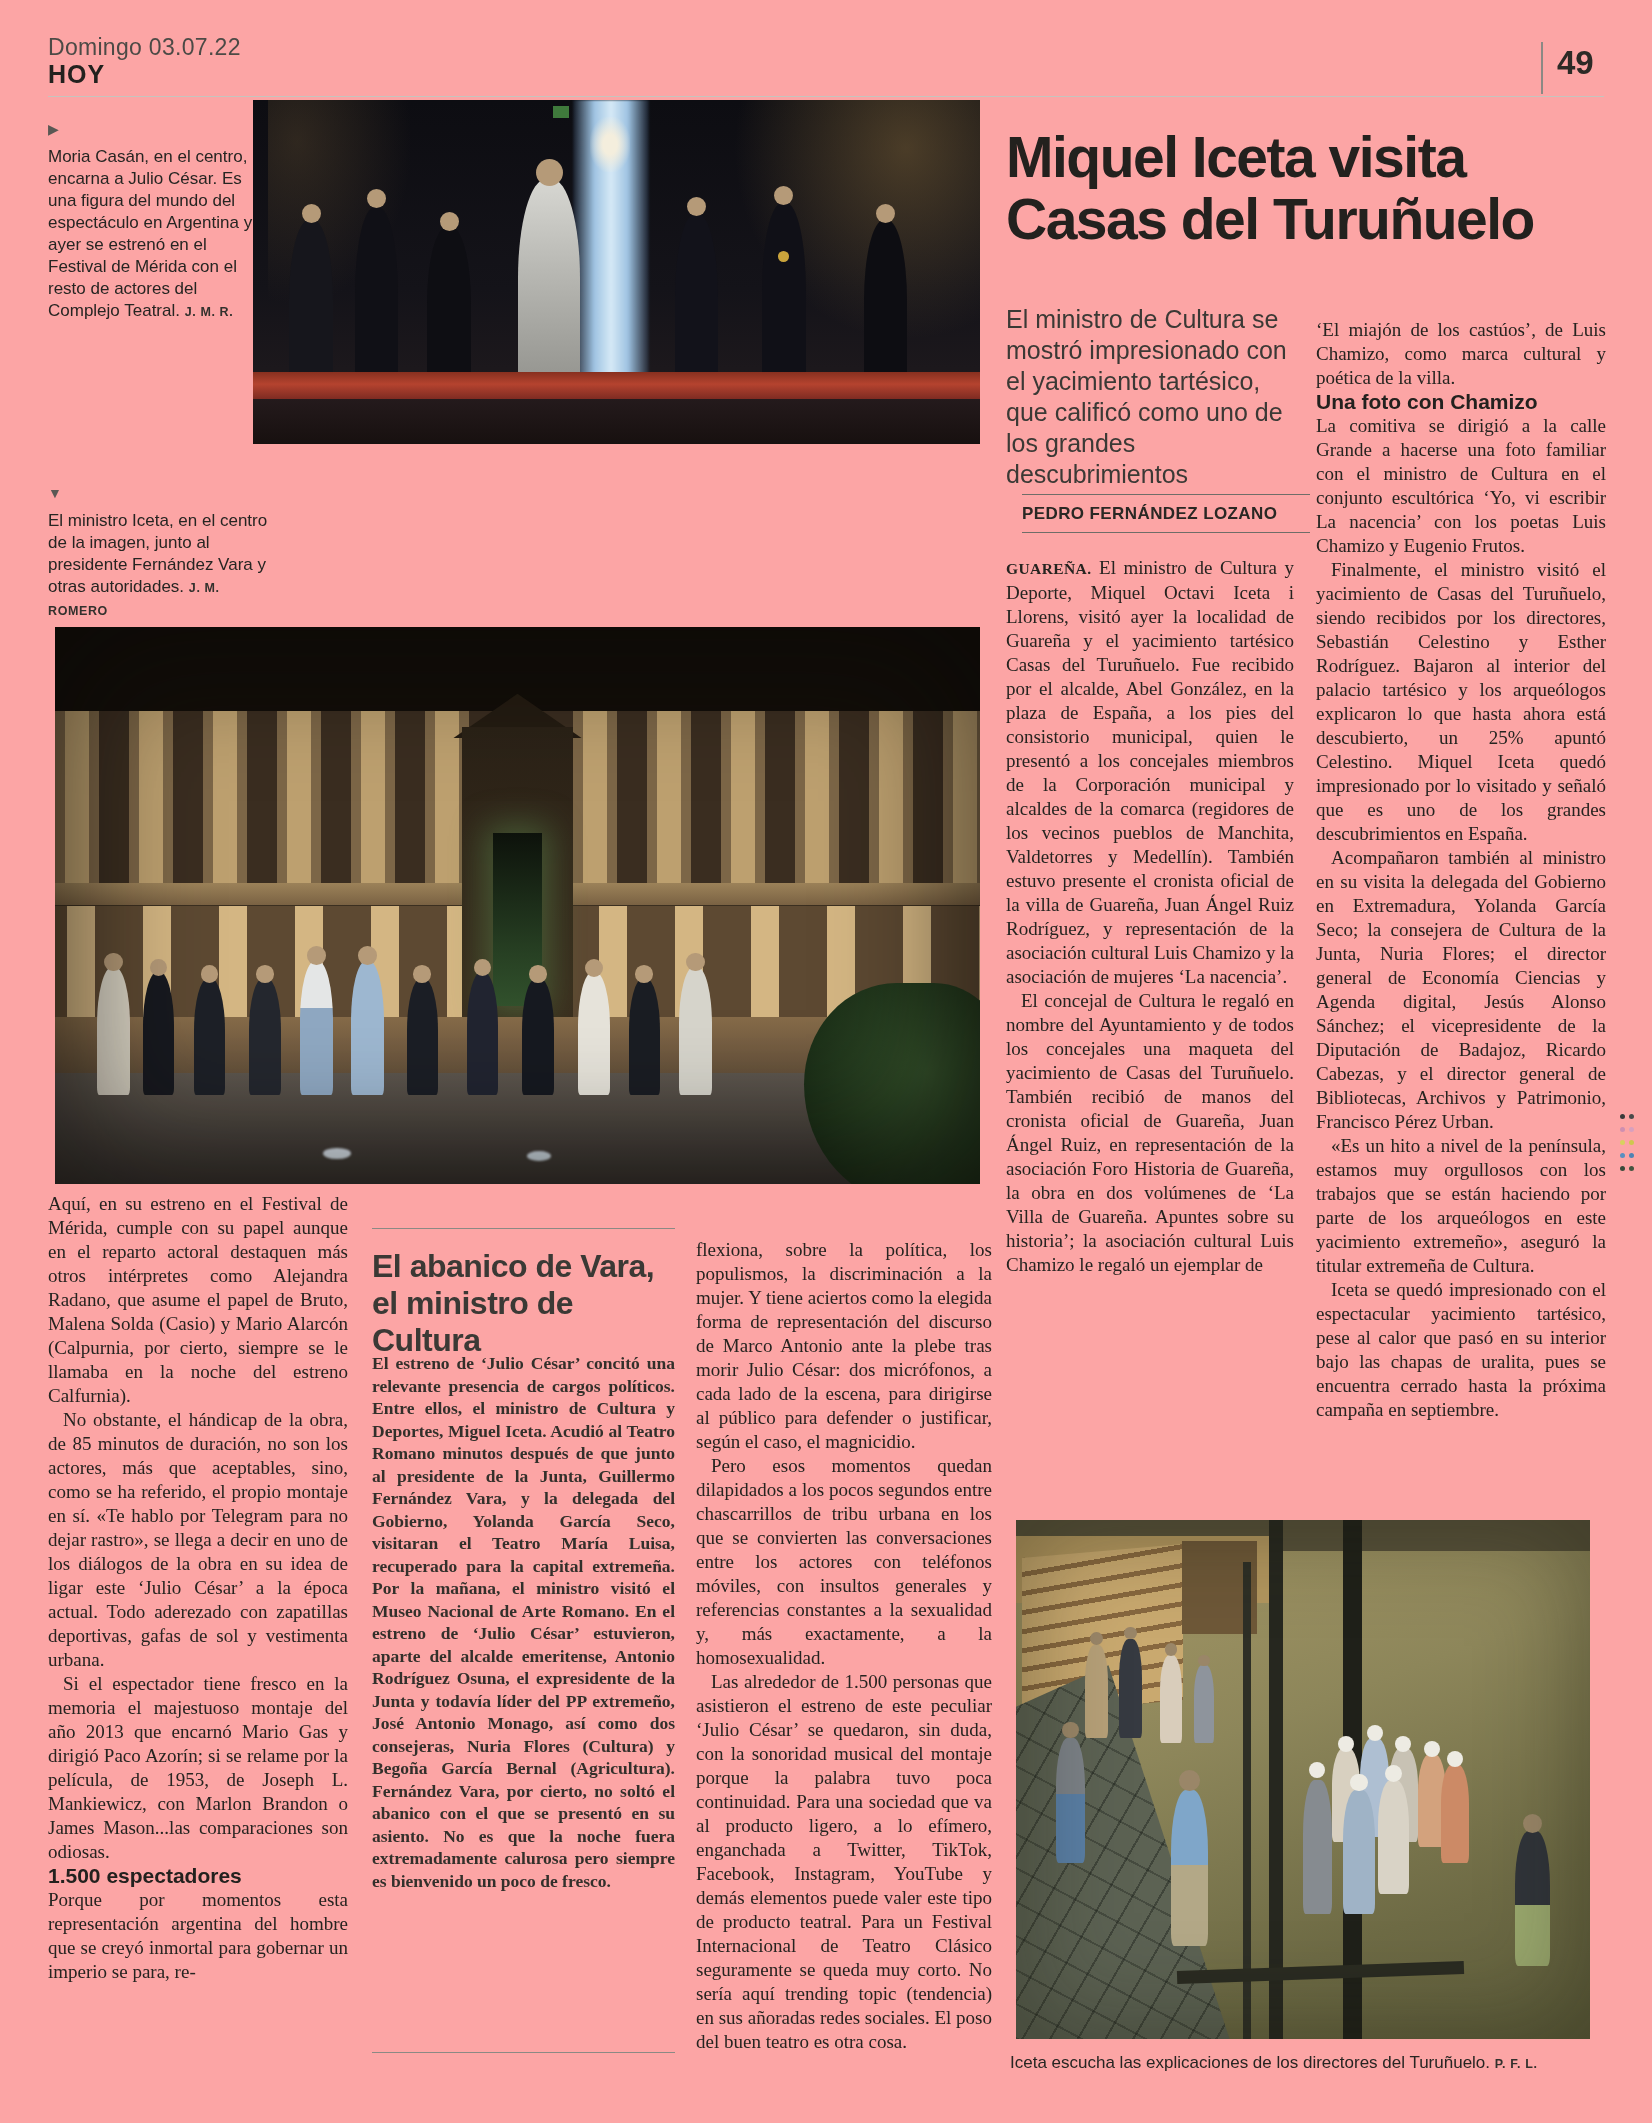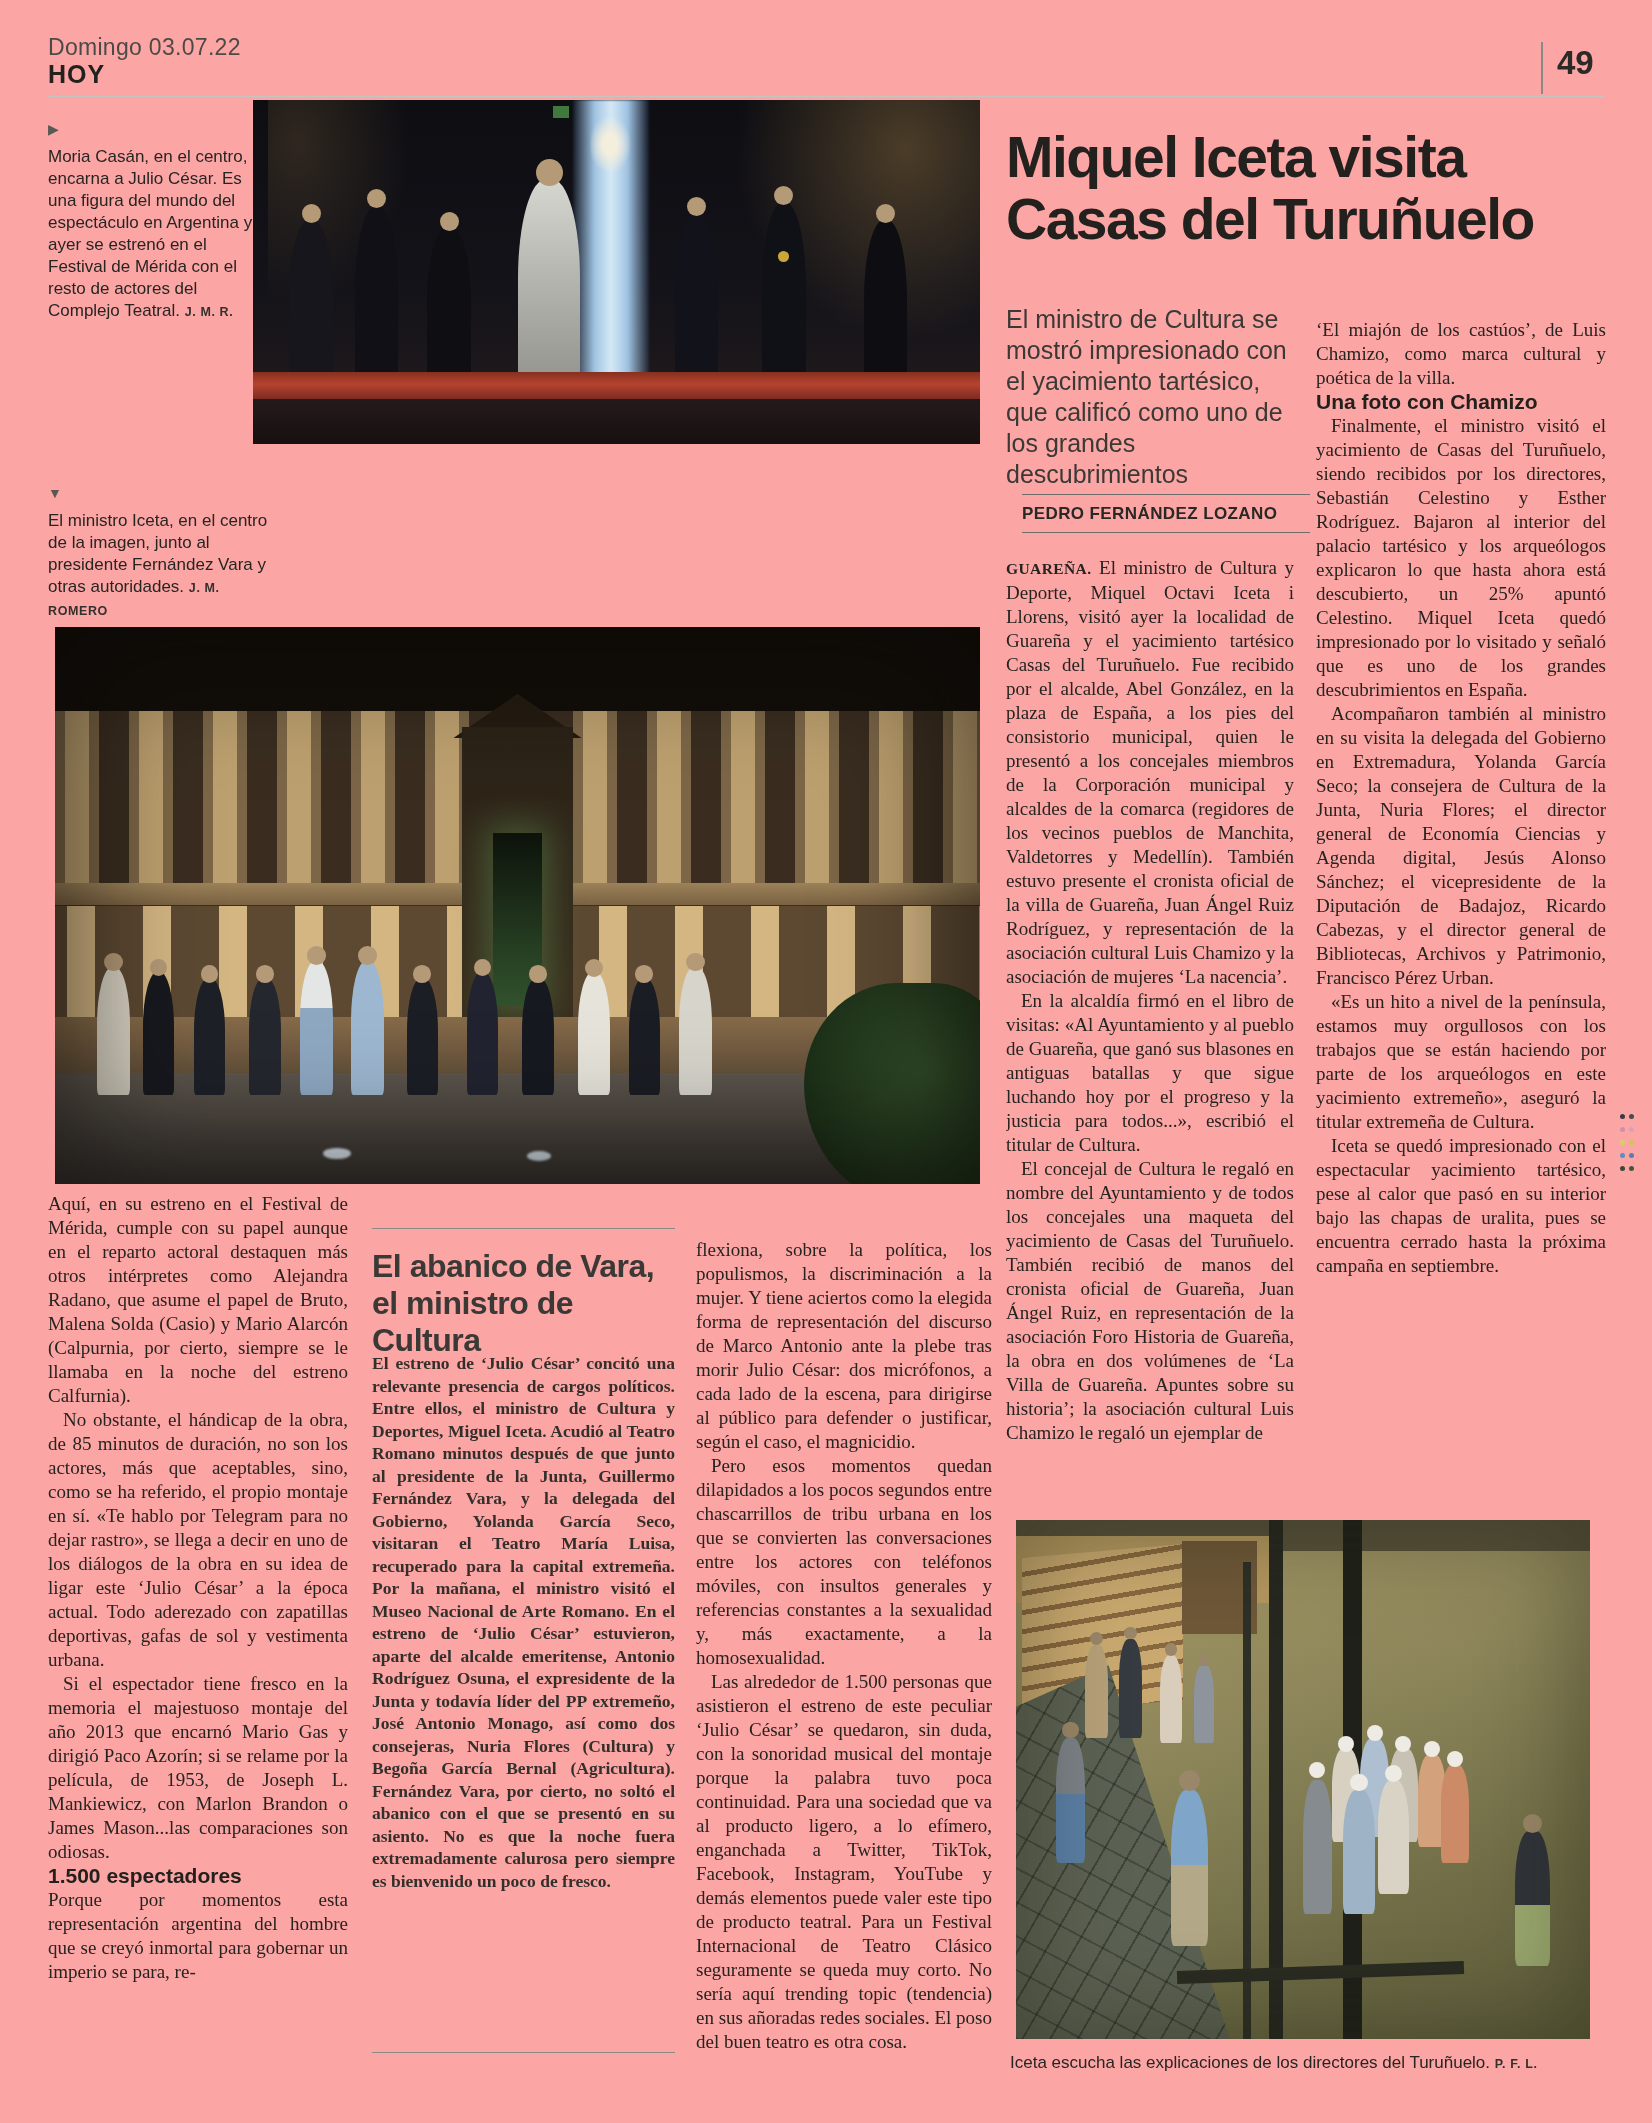--- a/index.html
+++ b/index.html
@@ -154,27 +154,27 @@
   </div>
 
   <div class="abs standfirst" style="left:1006px;top:304px;width:284px;">El ministro de Cultura se mostró impresionado con el yacimiento tartésico, que calificó como uno de los grandes descubrimientos</div>
 
   <div class="abs byline-box" style="left:1006px;top:494px;width:288px;">
     <span class="byline">PEDRO FERNÁNDEZ LOZANO</span>
   </div>
 
   <div class="abs serif" style="left:1006px;top:556px;width:288px;height:950px;overflow:hidden;">
     <p><span class="leadin">GUAREÑA.</span> <span>El ministro de Cultura y Deporte, Miquel Octavi Iceta i Llorens, visitó ayer la localidad de Guareña y el yacimiento tartésico Casas del Turuñuelo. Fue recibido por el alcalde, Abel González, en la plaza de España, a los pies del consistorio municipal, quien le presentó a los concejales miembros de la Corporación municipal y alcaldes de la comarca (regidores de los vecinos pueblos de Manchita, Valdetorres y Medellín). También estuvo presente el cronista oficial de la villa de Guareña, Juan Ángel Ruiz Rodríguez, y representación de la asociación cultural Luis Chamizo y la asociación de mujeres ‘La nacencia’.</span></p>
-    <p class="ind">En la alcaldía firmó en el libro de visitas: «Al Ayuntamiento y al pueblo de Guareña, que ganó sus blasones en antiguas batallas y que sigue luchando hoy por el progreso y la justicia para todos...», escribió el titular de Cultura.</p>
     <p class="ind">El concejal de Cultura le regaló en nombre del Ayuntamiento y de todos los concejales una maqueta del yacimiento de Casas del Turuñuelo. También recibió de manos del cronista oficial de Guareña, Juan Ángel Ruiz, en representación de la asociación Foro Historia de Guareña, la obra en dos volúmenes de ‘La Villa de Guareña. Apuntes sobre su historia’; la asociación cultural Luis Chamizo le regaló un ejemplar de</p>
   </div>
 
   <div class="abs serif" style="left:1316px;top:318px;width:290px;height:1180px;overflow:hidden;">
     <p>‘El miajón de los castúos’, de Luis Chamizo, como marca cultural y poética de la villa.</p>
     <p class="subhead">Una foto con Chamizo</p>
+    <p>La comitiva se dirigió a la calle Grande a hacerse una foto familiar con el ministro de Cultura en el conjunto escultórica ‘Yo, vi escribir La nacencia’ con los poetas Luis Chamizo y Eugenio Frutos.</p>
     <p class="ind">Finalmente, el ministro visitó el yacimiento de Casas del Turuñuelo, siendo recibidos por los directores, Sebastián Celestino y Esther Rodríguez. Bajaron al interior del palacio tartésico y los arqueólogos explicaron lo que hasta ahora está descubierto, un 25% apuntó Celestino. Miquel Iceta quedó impresionado por lo visitado y señaló que es uno de los grandes descubrimientos en España.</p>
     <p class="ind">Acompañaron también al ministro en su visita la delegada del Gobierno en Extremadura, Yolanda García Seco; la consejera de Cultura de la Junta, Nuria Flores; el director general de Economía Ciencias y Agenda digital, Jesús Alonso Sánchez; el vicepresidente de la Diputación de Badajoz, Ricardo Cabezas, y el director general de Bibliotecas, Archivos y Patrimonio, Francisco Pérez Urban.</p>
     <p class="ind">«Es un hito a nivel de la península, estamos muy orgullosos con los trabajos que se están haciendo por parte de los arqueólogos en este yacimiento extremeño», aseguró la titular extremeña de Cultura.</p>
     <p class="ind">Iceta se quedó impresionado con el espectacular yacimiento tartésico, pese al calor que pasó en su interior bajo las chapas de uralita, pues se encuentra cerrado hasta la próxima campaña en septiembre.</p>
   </div>
 
   <div class="abs" style="left:1620px;top:1114px;">
     <div class="regrow">
         <div class="regdot" style="background:#3a3a3a;"></div>
         <div class="regdot" style="background:#4a4a4a;"></div>

